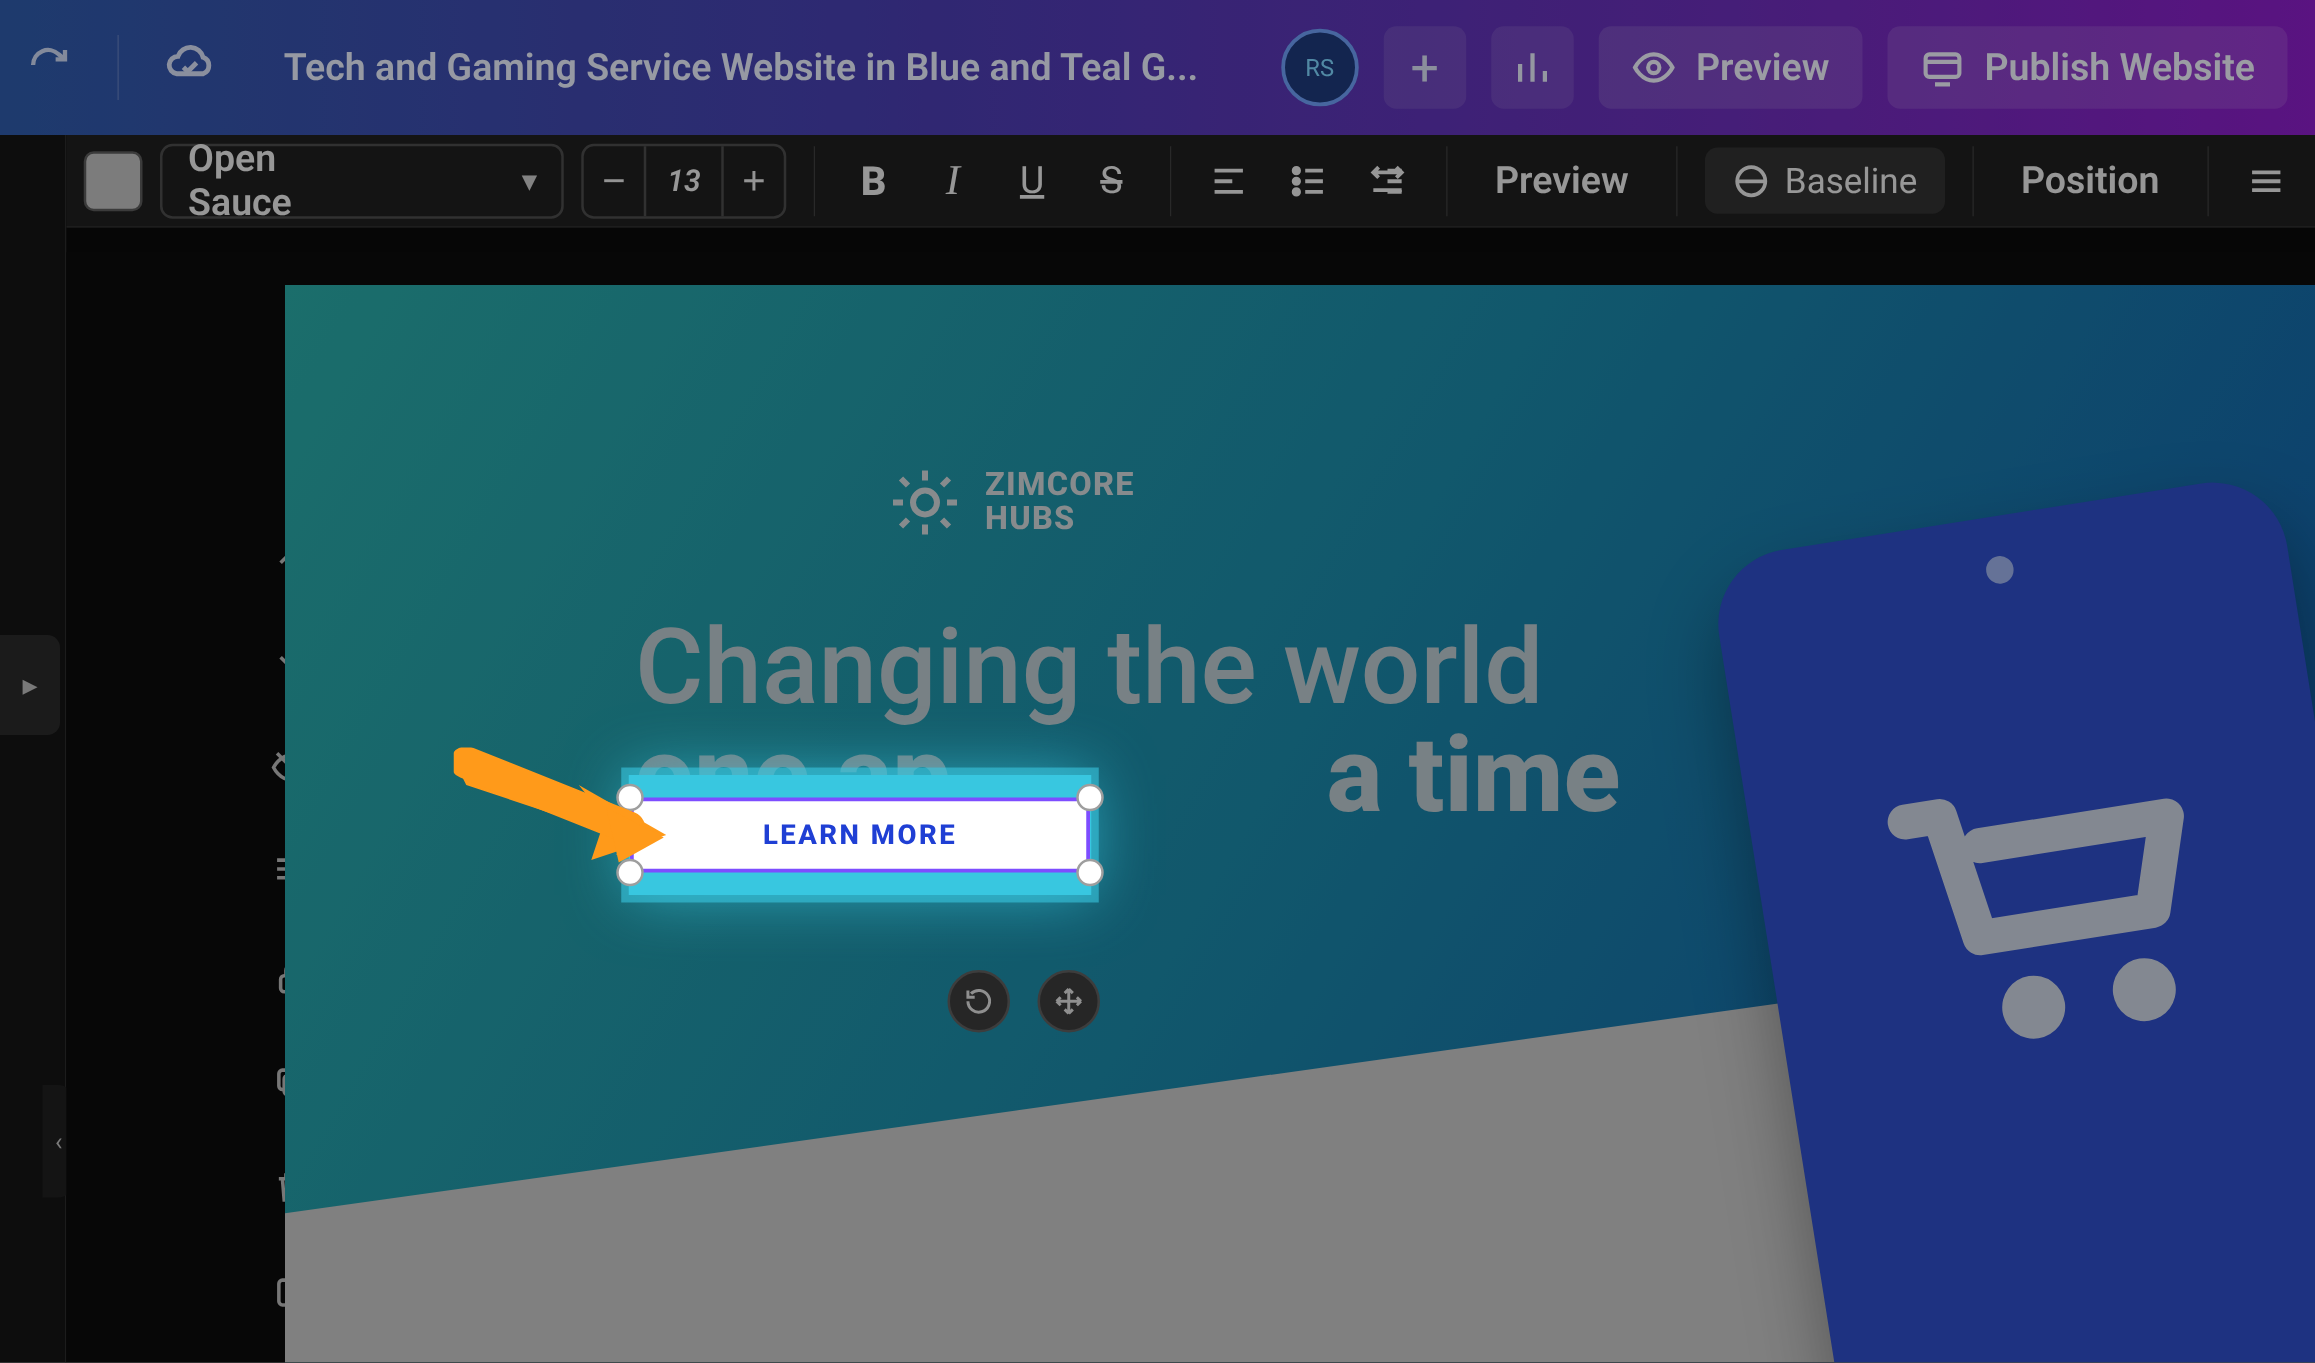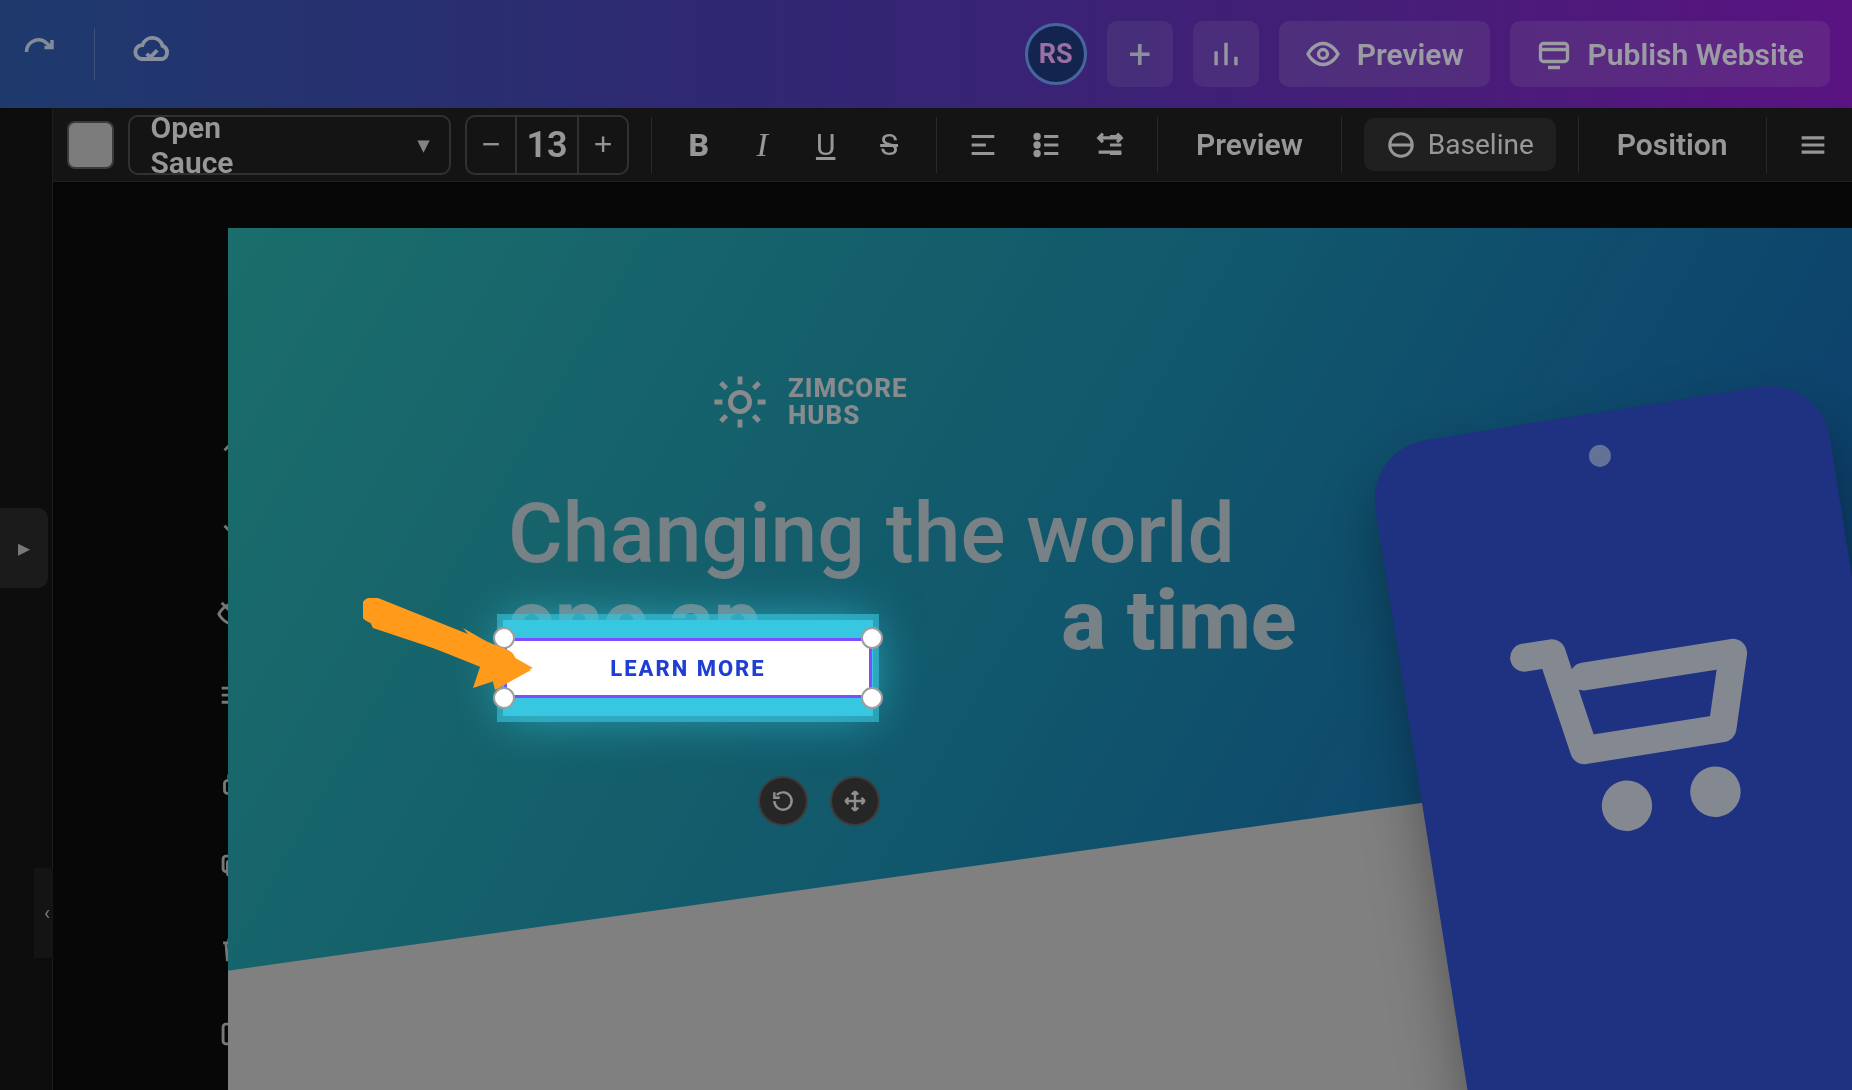--- a/index.html
+++ b/index.html
@@ -44,23 +44,23 @@
     max-width: 760px;
     white-space: nowrap;
     overflow: hidden;
     text-overflow: ellipsis;
     margin-left: 34px;
   }
   .topbar .spacer { flex: 1; }
   .topbar .avatar {
     width: 62px; height: 62px; border-radius: 50%;
     background: #1e3a7a;
-    color: #f0abfc;
+    color: #7dd3fc;
     display: flex; align-items: center; justify-content: center;
-    font-size: 27px; font-weight: 700;
+    font-size: 19px; font-weight: 400;
     border: 3px solid #6d9df5;
   }
   .iconbtn {
     width: 66px; height: 66px;
     border-radius: 10px;
     background: rgba(255,255,255,0.10);
     display: flex; align-items: center; justify-content: center;
     cursor: pointer;
   }
   .iconbtn svg { width: 34px; height: 34px; stroke: #e4e8f7; fill: none; stroke-width: 2.4; }
@@ -105,23 +105,23 @@
   .font-select .chev { font-size: 22px; color: #c9c9c9; }
   .stepper {
     height: 60px; border: 2px solid #4c4c4c; border-radius: 10px;
     display: flex; align-items: center;
   }
   .stepper button {
     width: 48px; height: 100%; background: none; border: none;
     color: #e2e2e2; font-size: 32px; cursor: pointer;
   }
   .stepper .val {
-    width: 64px; text-align: center; font-size: 36px; font-weight: 600;
+    width: 64px; text-align: center; font-size: 24px; font-weight: 600;
     border-left: 2px solid #4c4c4c; border-right: 2px solid #4c4c4c;
-    height: 100%; display: flex; align-items: center; justify-content: center;
+    height: 100%; display: flex; align-items: center; justify-content: center; font-style: italic;
   }
   .vsep { width: 1px; height: 56px; background: #3f3f3f; margin: 0 8px; }
   .tb-icon {
     width: 50px; height: 50px; display: flex; align-items: center; justify-content: center;
     border-radius: 8px; cursor: pointer;
   }
   .tb-icon svg { width: 34px; height: 34px; stroke: #e6e6e6; fill: none; stroke-width: 2.2; }
   .bold { font-weight: 800; font-size: 32px; }
   .italic { font-style: italic; font-family: Georgia, serif; font-size: 34px; }
   .underline { text-decoration: underline; font-size: 30px; }
@@ -297,20 +297,21 @@
         <path d="M20 4v5h-5"></path>
       </svg>
   </div>
   <div class="sep"></div>
   <div class="cloud">
     <svg viewBox="0 0 24 24">
         <path d="M6 16a4 4 0 0 1 .5-7.97A6 6 0 0 1 18 8.5 4 4 0 0 1 18 16H6z"></path>
         <path d="M9 13l2 2 4-4"></path>
       </svg>
   </div>
+  <div class="title">Tech and Gaming Service Website in Blue and Teal G...</div>
   <div class="spacer"></div>
   <div class="avatar">RS</div>
   <div class="iconbtn plusbtn">+</div>
   <div class="iconbtn">
     <svg viewBox="0 0 24 24">
         <path d="M5 20V10M12 20V4M19 20v-6"></path>
       </svg>
   </div>
   <div class="preview-btn">
     <svg viewBox="0 0 24 24">

